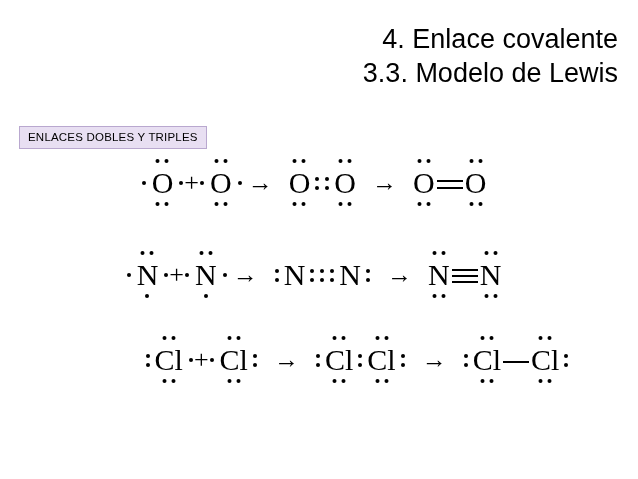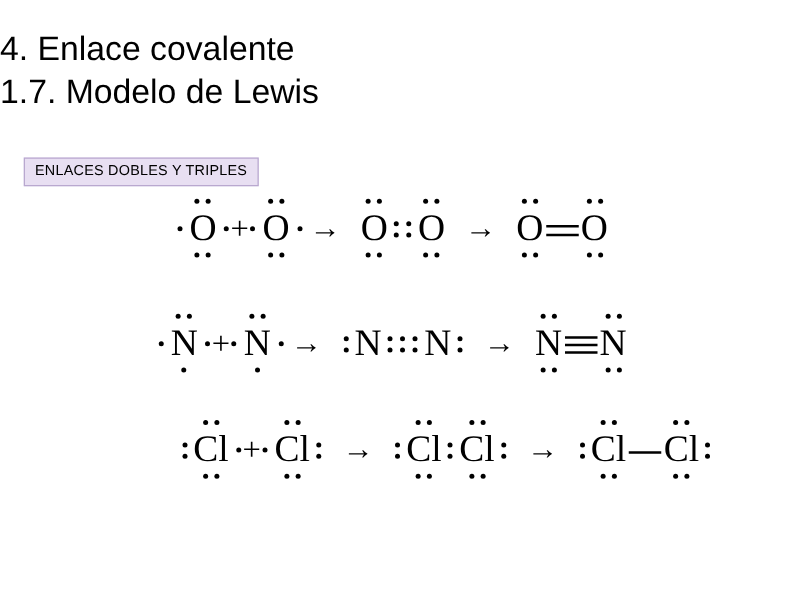--- a/index.html
+++ b/index.html
@@ -17,21 +17,21 @@
   .slide {
     position: relative;
     width: 638px;
     height: 479px;
   }
   .title-block {
     position: absolute;
     top: 22px;
     left: 0;
     width: 618px;
-    text-align: left;
+    text-align: right;
   }
   .title-line {
     font-size: 27px;
     color: #000000;
     line-height: 34px;
     font-family: "Liberation Sans", sans-serif;
   }
   .subtitle-box {
     position: absolute;
     left: 19px;
@@ -171,21 +171,21 @@
     align-items: center;
   }
 </style>
 </head>
 <body>
 
 <div class="slide">
 
   <div class="title-block">
     <div class="title-line">4. Enlace covalente</div>
-    <div class="title-line">1.7. Modelo de Lewis</div>
+    <div class="title-line">3.3. Modelo de Lewis</div>
   </div>
 
   <div class="subtitle-box">ENLACES DOBLES Y TRIPLES</div>
 
   <div class="eq-row row-o">
 
     <span class="atom">
       <span class="dots top">
           <span class="dot"></span>
           <span class="dot"></span>

